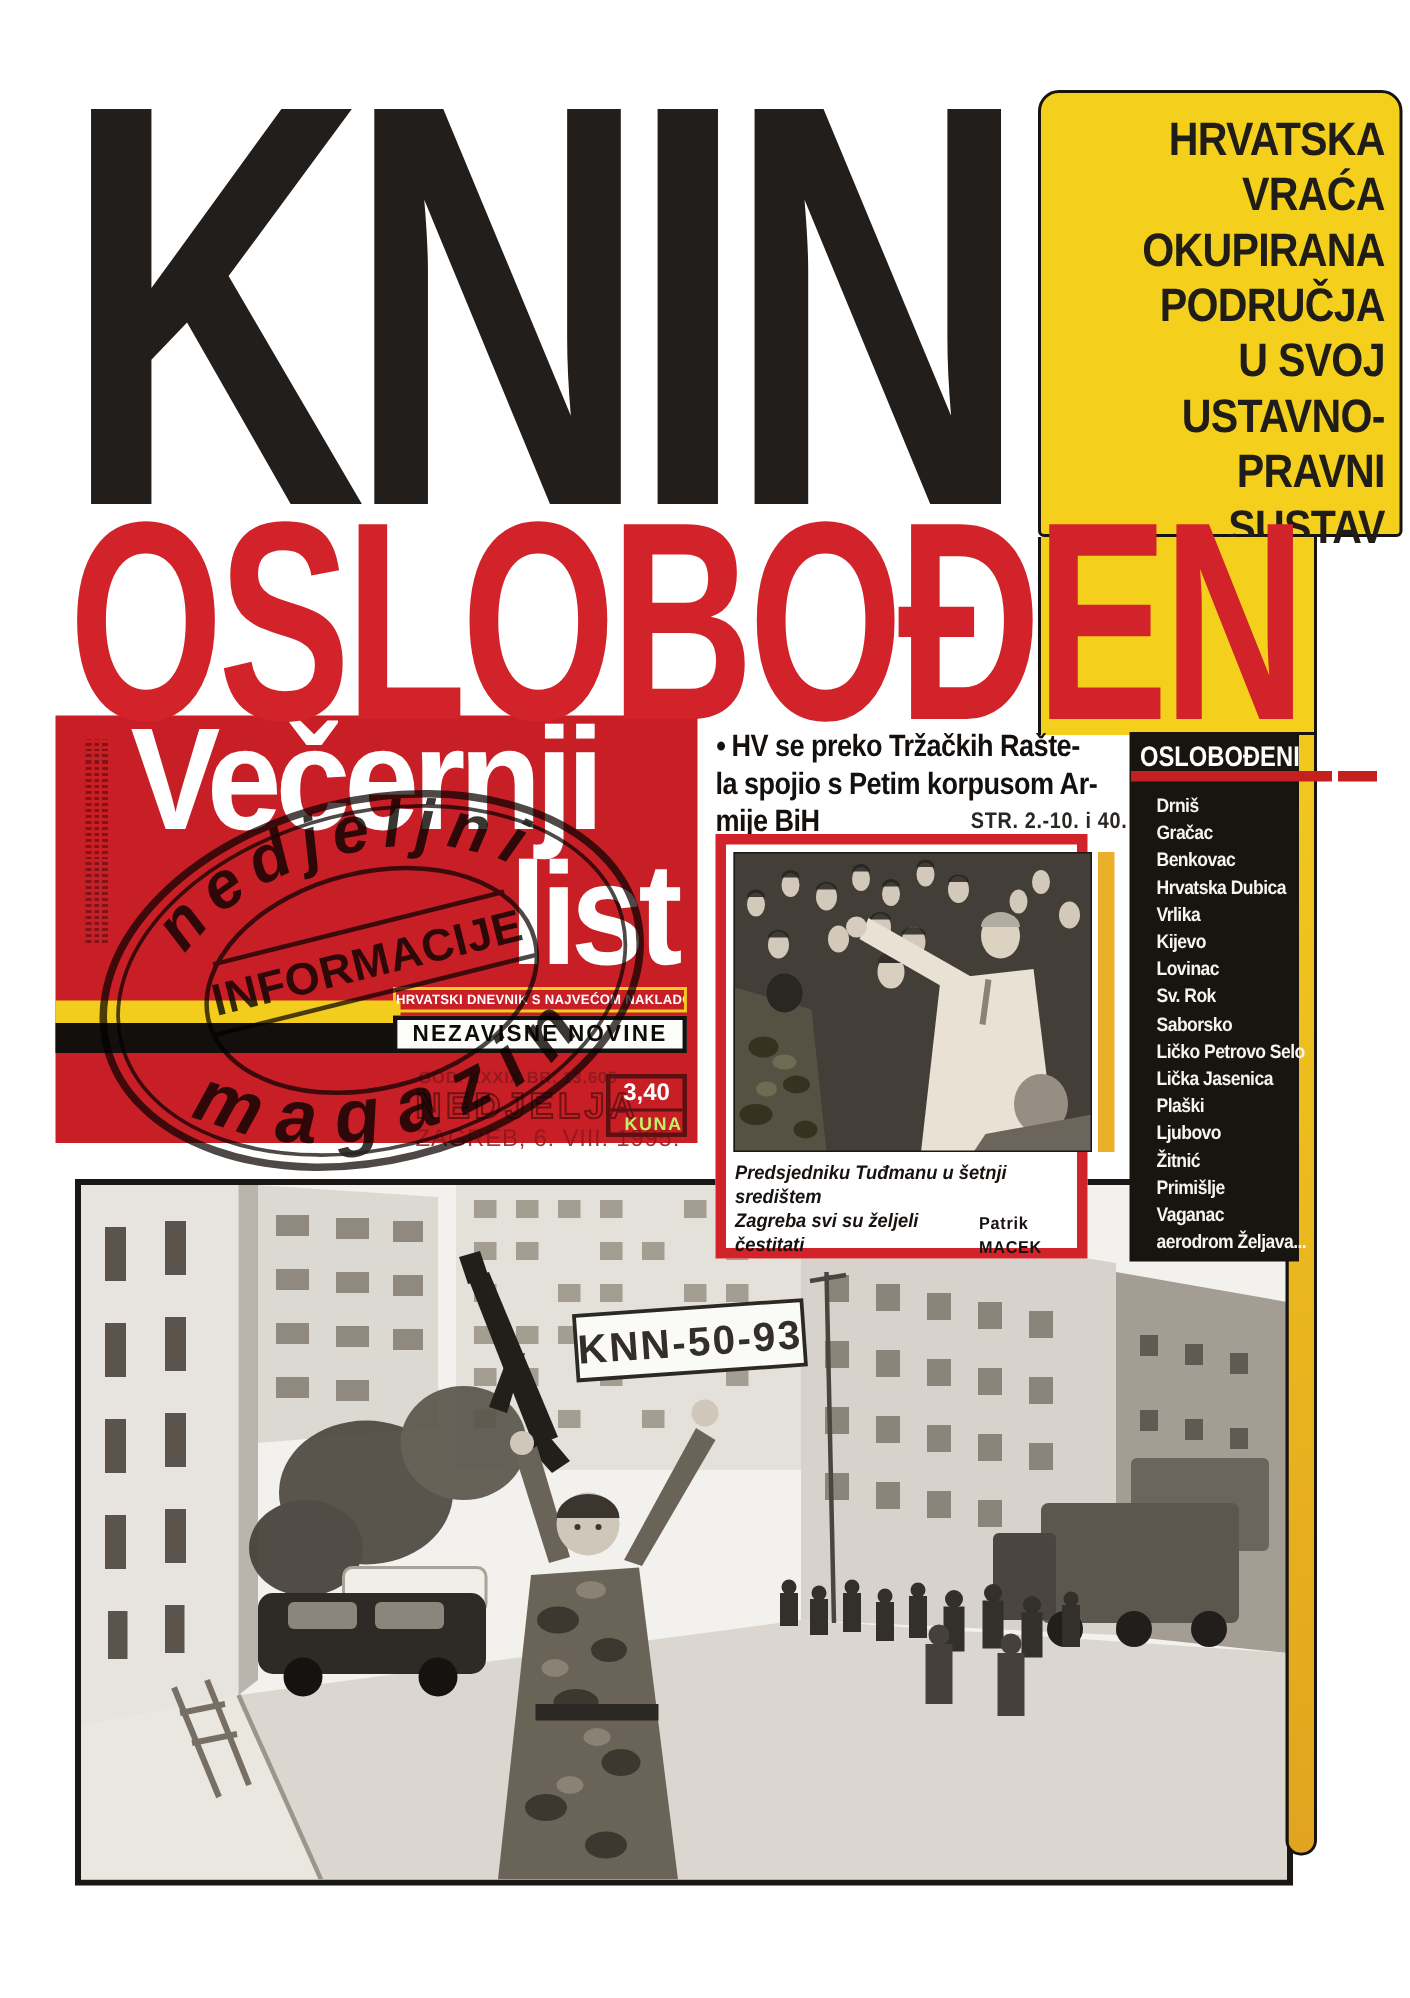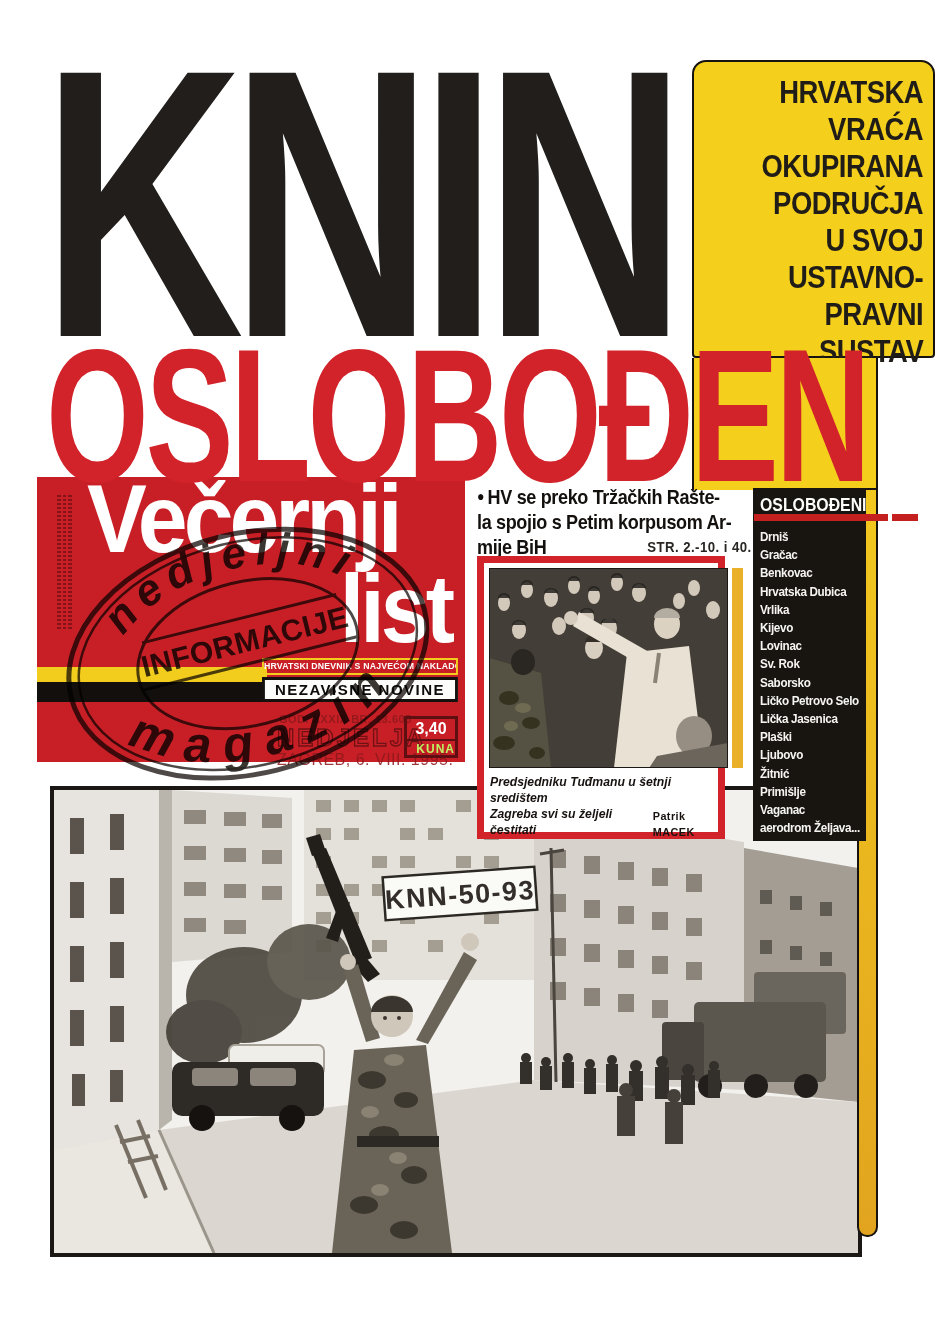--- a/index.html
+++ b/index.html
@@ -38,21 +38,21 @@
   .tphoto-sliver{position:absolute;left:248px;top:5px;width:11px;height:200px;background:#eab02a;}
   .tcaption{position:absolute;left:6px;top:211px;width:252px;font-style:italic;font-weight:bold;
         font-size:13px;line-height:16px;color:#17120f;transform:scaleX(0.94);transform-origin:left;}
   .tcap2{display:flex;justify-content:space-between;}
   .tcredit{font-style:normal;font-size:11.5px;letter-spacing:0.5px;padding-top:2px;}
 
   
   .lib-box{left:753px;top:488px;width:113px;height:353px;background:#18140f;z-index:4;box-sizing:border-box;}
   .lib-title{margin:6px 0 0 7px;font-size:18px;font-weight:bold;color:#fdfdfb;
         transform:scale(0.88,1.05);transform-origin:left top;white-space:nowrap;}
-  .lib-list{margin:13px 0 0 7px;}
+  .lib-list{margin:13px 0 0 18px;}
   .lib-item{font-size:13px;font-weight:bold;letter-spacing:-0.4px;line-height:18.2px;color:#f6f5f2;
         transform:scaleX(0.90);transform-origin:left;white-space:nowrap;}
   .redbar1{left:754px;top:514px;width:134px;height:7px;background:#c3201f;z-index:6;}
   .redbar2{left:892px;top:514px;width:26px;height:7px;background:#c3201f;z-index:6;}
 
   
   .masthead{left:37px;top:477px;width:428px;height:285px;background:#c81f26;z-index:2;}
   .imprint{position:absolute;left:20px;top:16px;width:15px;height:136px;display:flex;gap:2px;opacity:0.75;}
   .imprint div{flex:1;background:repeating-linear-gradient(0deg,#6e1012 0 2px,rgba(0,0,0,0) 2px 4px);}
   .vecernji{position:absolute;left:50px;top:-6px;font-size:88px;font-weight:bold;letter-spacing:-4px;

